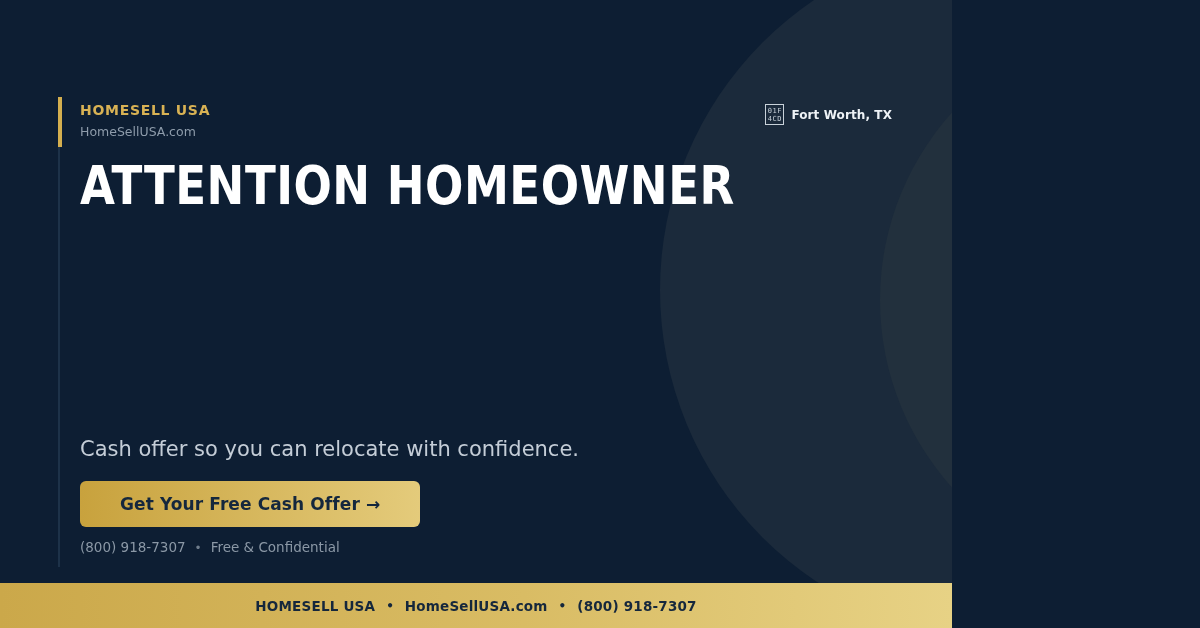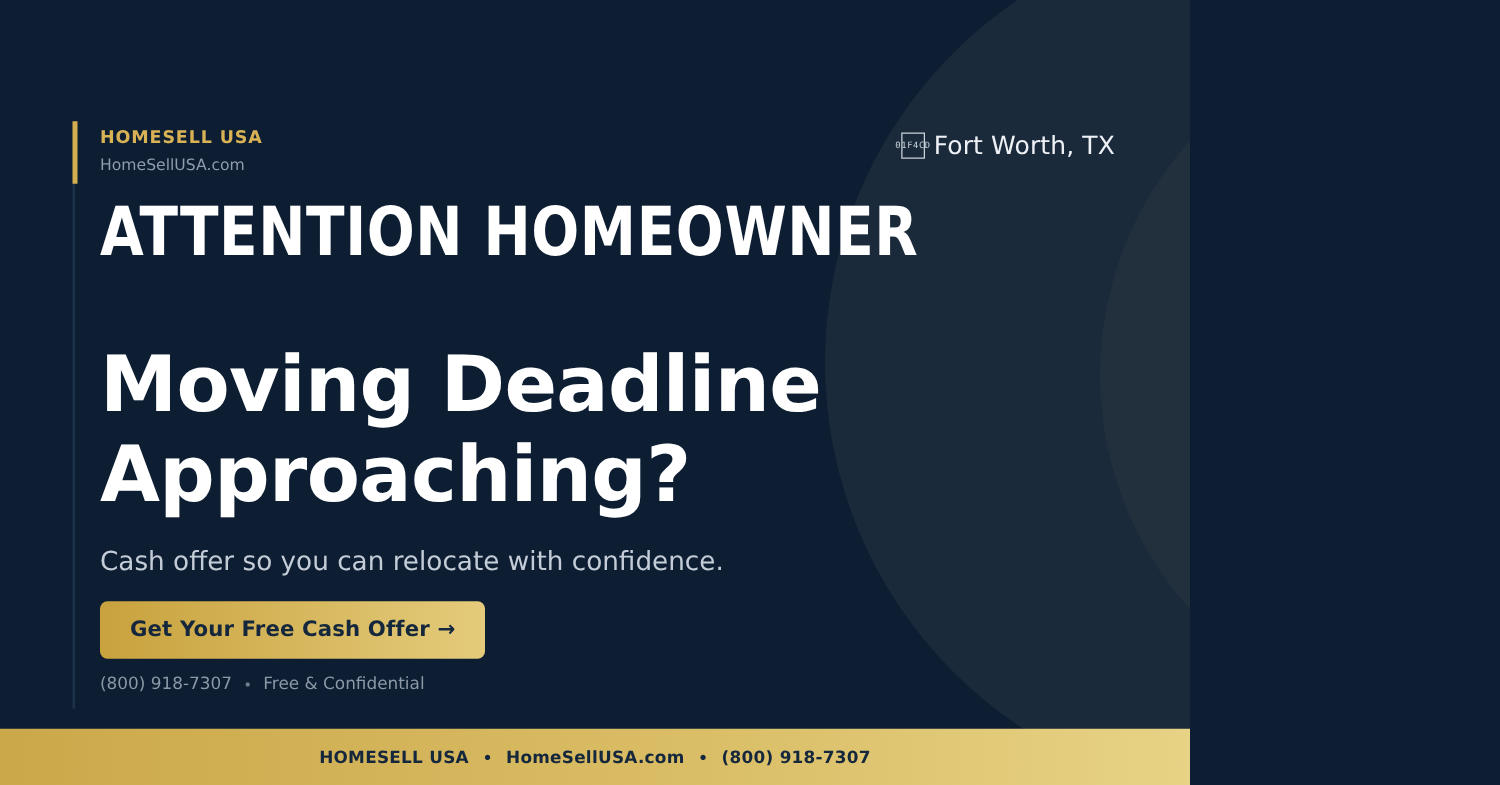--- a/index.html
+++ b/index.html
@@ -99,37 +99,37 @@
     line-height: 1.1;
   }
   .location-badge {
     display: flex;
     align-items: center;
     gap: 7px;
     margin-top: 1px;
   }
   .tofu-box {
     display: inline-flex;
-    flex-direction: row;
+    flex-direction: column;
     justify-content: center;
     align-items: center;
     width: 19px;
     height: 21px;
     border: 1px solid #c9d2da;
     font-family: "DejaVu Sans Mono", "Liberation Mono", monospace;
     font-size: 7px;
     line-height: 8px;
     color: #c9d2da;
     letter-spacing: 0.5px;
     flex: none;
   }
   .location-text {
     color: #eef2f6;
-    font-size: 20px;
-    font-weight: normal;
+    font-size: 12px;
+    font-weight: bold;
     letter-spacing: 0.1px;
   }
 
   
   .attention-line {
     position: absolute;
     left: 0;
     top: 158px;
     color: #ffffff;
     font-family: "Liberation Sans Narrow", "DejaVu Sans Condensed", "Liberation Sans", sans-serif;
@@ -188,21 +188,21 @@
   }
 
   
   .cta-button {
     position: absolute;
     left: 0;
     top: 481px;
     display: inline-flex;
     align-items: center;
     height: 46px;
-    padding: 0 24px;
+    padding: 0 40px;
     border: none;
     border-radius: 6px;
     background: linear-gradient(to right, #c8a23d 0%, #e4cb7b 100%);
     color: #14273d;
     font-family: "DejaVu Sans", "Liberation Sans", sans-serif;
     font-size: 17px;
     font-weight: bold;
     letter-spacing: 0.1px;
     cursor: pointer;
     white-space: nowrap;
@@ -270,24 +270,20 @@
           <span>01F</span>
           <span>4CD</span>
         </span>
         <span class="location-text">Fort Worth, TX</span>
       </div>
     </div>
 
     <div class="attention-line">ATTENTION HOMEOWNER</div>
 
 
-    <div class="headline">
-      <span class="headline-line">Moving Deadline</span>
-      <span class="headline-line">Approaching?</span>
-    </div>
 
     <div class="subtitle">Cash offer so you can relocate with confidence.</div>
 
     <button class="cta-button">Get Your Free Cash Offer →</button>
 
     <div class="trust-line">
       <span>(800) 918-7307</span>
       <span class="trust-sep">•</span>
       <span>Free &amp; Confidential</span>
     </div>

